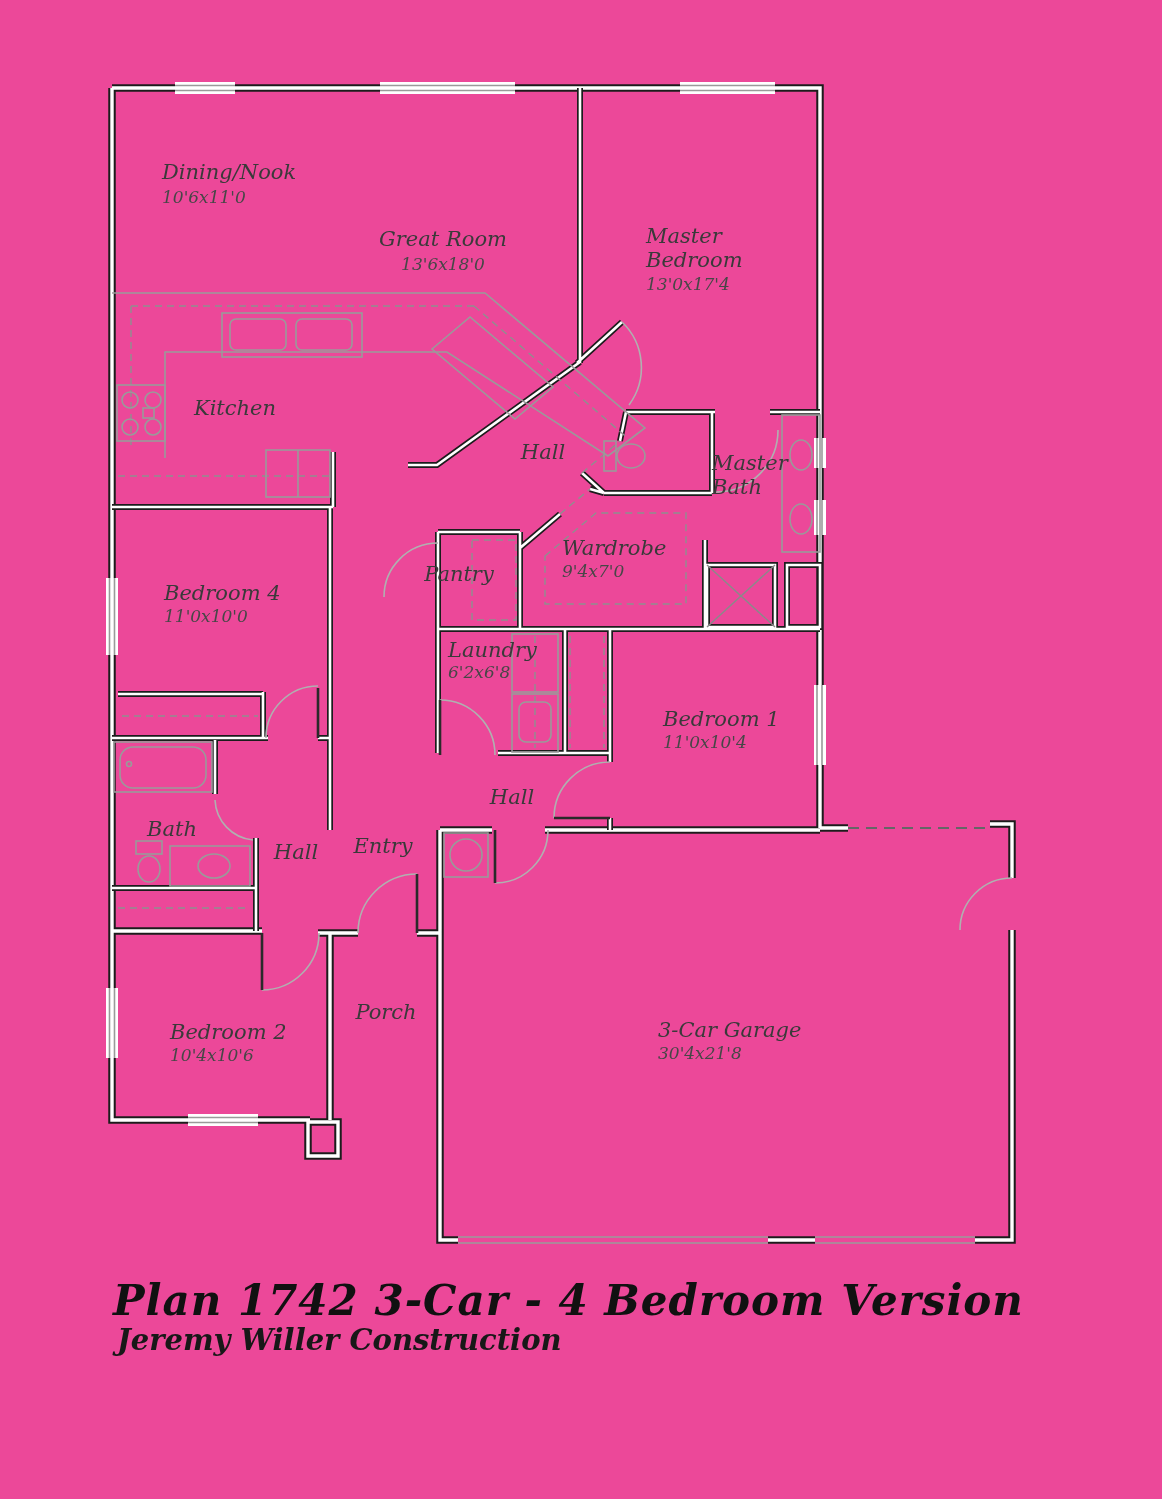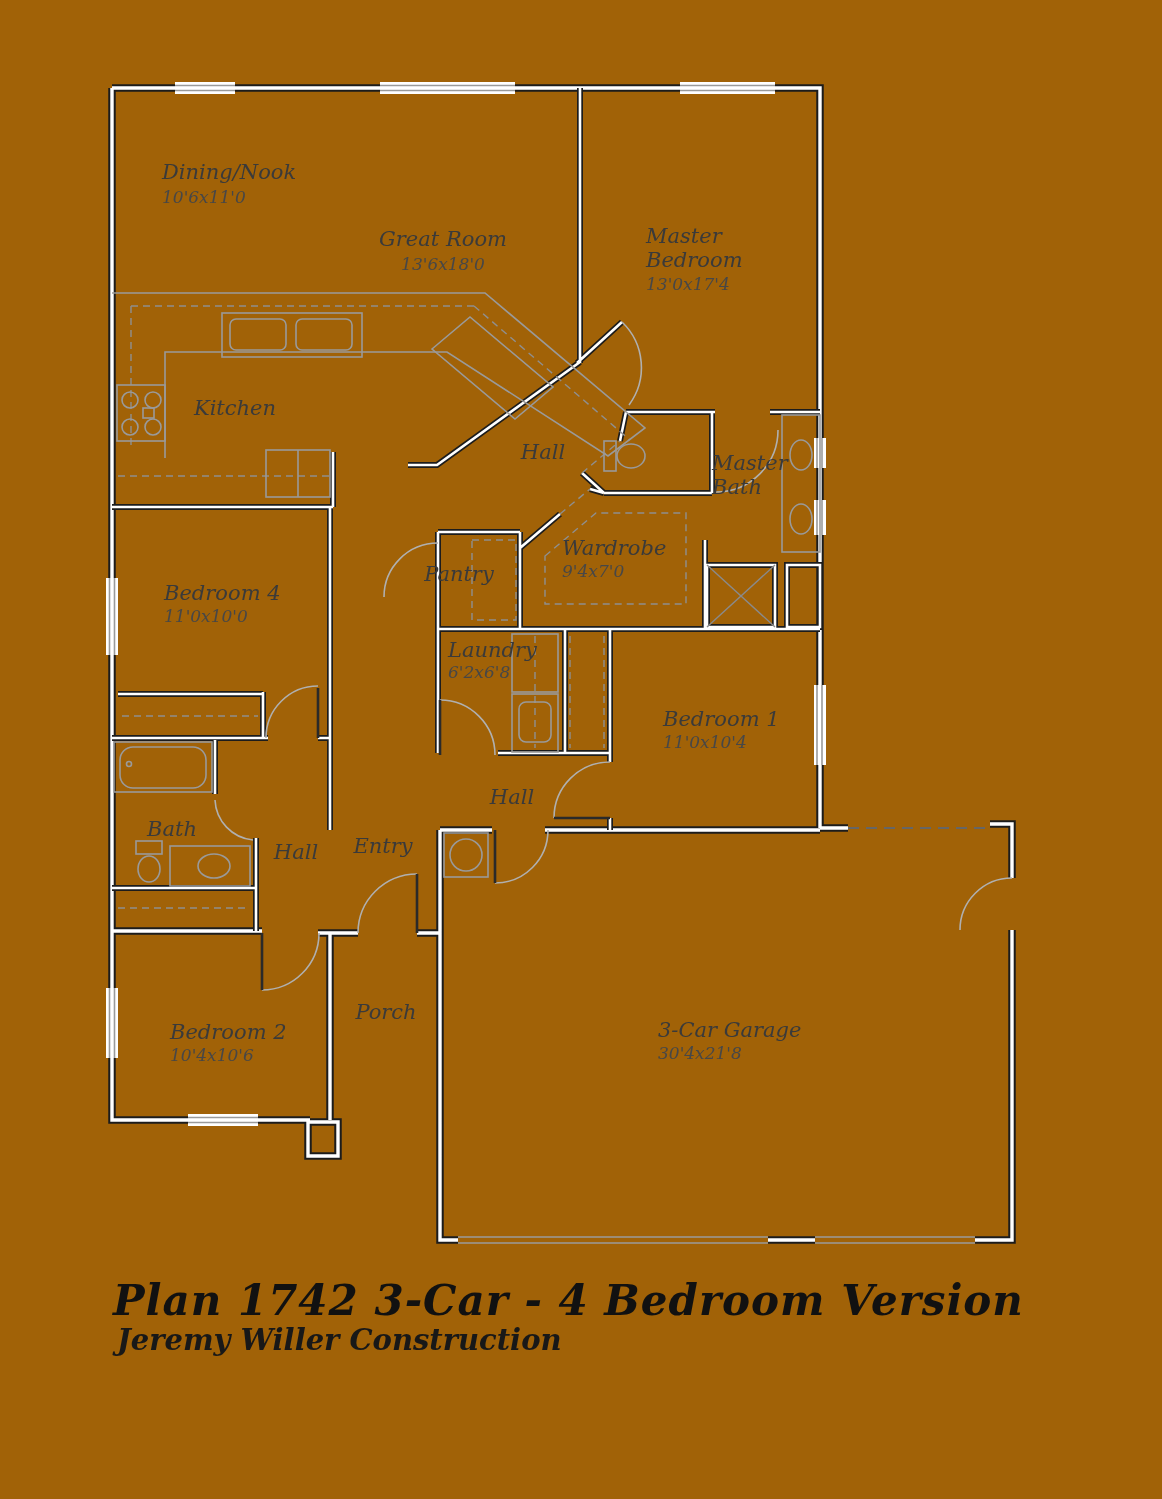--- a/index.html
+++ b/index.html
@@ -1,16 +1,16 @@
 <!DOCTYPE html>
 <html><head>
 <meta charset="utf-8">
 <style>
   html,body{margin:0;padding:0;background:#ffffff;}
-  .page{width:1162px;height:1499px;background:#a16207;position:relative;margin:0 auto;overflow:hidden;}
+  .page{width:1162px;height:1499px;background:#ec4899;position:relative;margin:0 auto;overflow:hidden;}
   svg{display:block;}
   
   .wx  {stroke:#1c1c1c;stroke-width:7.5;fill:none;stroke-linecap:butt;}
   .wxi {stroke:#ffffff;stroke-width:3.4;fill:none;stroke-linecap:butt;}
   .wm  {stroke:#1c1c1c;stroke-width:6;fill:none;stroke-linecap:butt;}
   .wmi {stroke:#ffffff;stroke-width:2.6;fill:none;stroke-linecap:butt;}
   .thin{stroke:#9a9a9a;stroke-width:1.6;fill:none;}
   .door{stroke:#b0b0b0;stroke-width:1.6;fill:none;}
   .leaf{stroke:#2a2a2a;stroke-width:2.6;fill:none;}
   .dash{stroke:#8f8f8f;stroke-width:1.4;fill:none;stroke-dasharray:7 5;}

